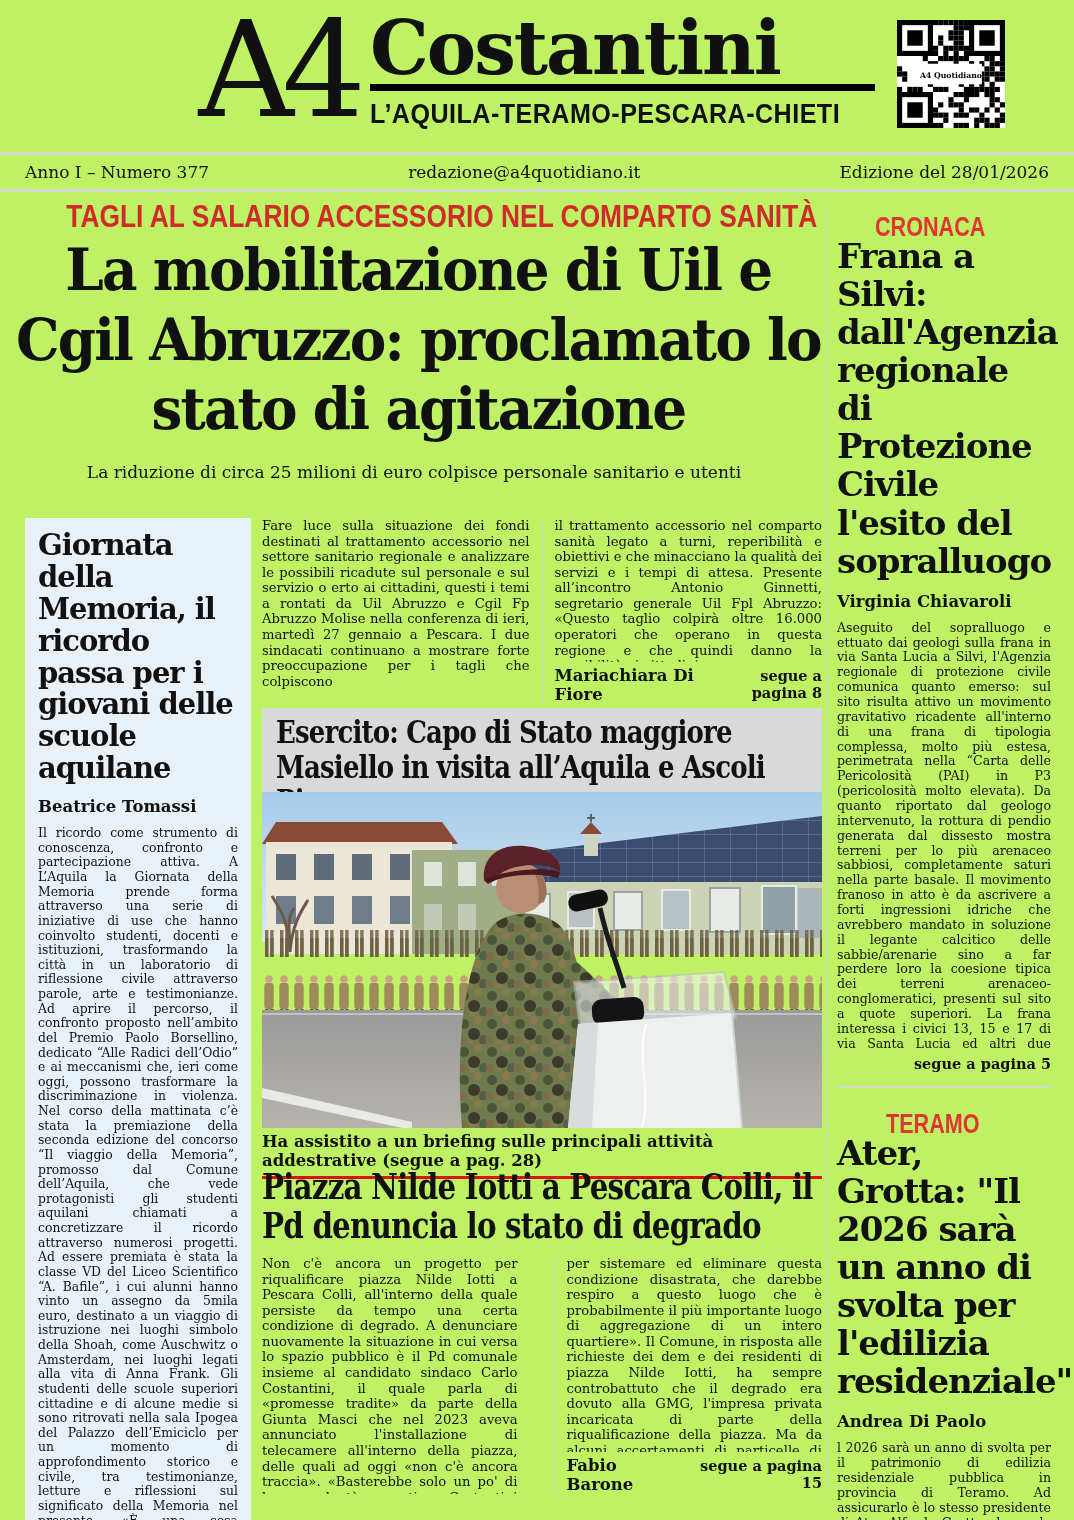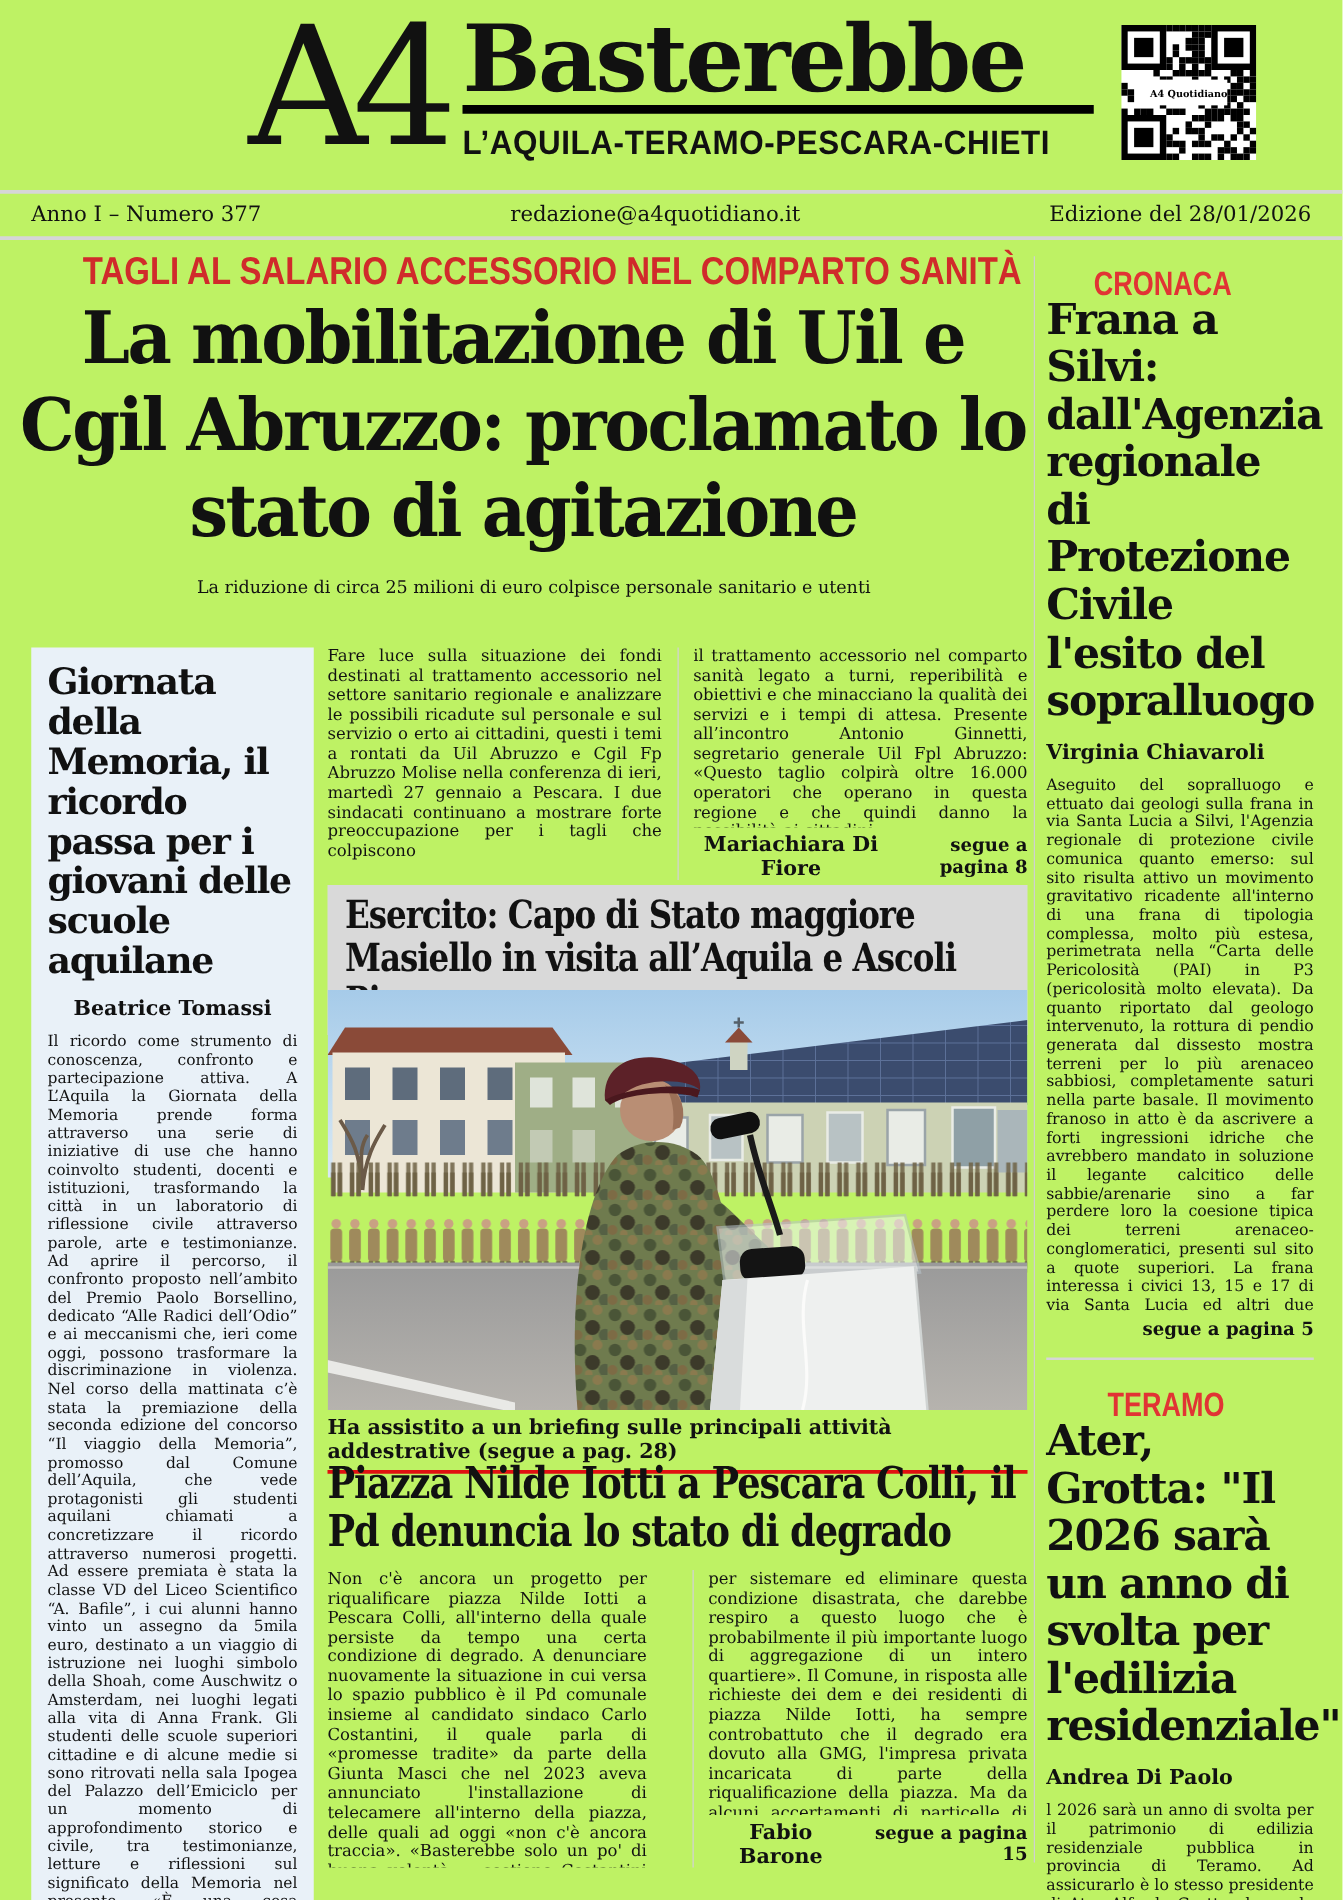--- a/index.html
+++ b/index.html
@@ -20,23 +20,23 @@
             padding:7px 25px;display:flex;justify-content:space-between;
             font-weight:400;font-size:17px;}
   
   .kicker{position:absolute;top:199px;left:0;width:812px;text-align:center;
           font-family:"Liberation Sans", sans-serif;font-weight:700;font-size:31px;
           color:var(--accent-red,#d02b2b);}
   .kicker>span{display:inline-block;transform:scaleX(.85);white-space:nowrap;}
   .headline{position:absolute;top:236px;left:12px;width:812px;text-align:center;
             font-weight:700;font-size:58px;line-height:1.2;letter-spacing:-2px;}
   .headline>span{display:inline-block;width:106%;margin-left:-3%;transform:scaleX(.945);}
-  .deck{position:absolute;top:462px;left:21px;width:812px;text-align:center;font-size:14px;}
-  
-  .byline{font-weight:700;font-size:16.5px;text-align:center;}
+  .deck{position:absolute;top:462px;left:8px;width:812px;text-align:center;font-size:17px;}
+  
+  .byline{font-weight:700;font-size:16.5px;}
   .bodytext{text-align:justify;}
   .segue{font-weight:700;font-size:14.5px;text-align:right;}
   
   .leftbox{position:absolute;left:25px;top:518px;width:226px;height:1146px;box-sizing:border-box;
            background:var(--leftbox-bg,#e9f1f8);padding:12px 13px;display:flex;flex-direction:column;}
   .leftbox .title{font-weight:700;font-size:29px;line-height:1.1;letter-spacing:-1px;}
   .leftbox .byline{margin-top:12px;}
   .leftbox .bodytext{margin-top:10px;flex:1;overflow:hidden;font-size:12.4px;line-height:1.18;}
   
   .middle{position:absolute;left:262px;top:518px;width:560px;}
@@ -74,21 +74,21 @@
   .r-hr{border:none;border-top:2px solid #d6d6d6;margin:14px 0 12px;}
 </style>
 </head>
 <body>
 
 <div class="page">
 
   <div class="masthead">
     <div class="logo-a4">A4</div>
     <div class="mast-right">
-      <div class="logo-name">Basterebbe</div>
+      <div class="logo-name">Costantini</div>
       <div class="mast-rule"></div>
       <div class="mast-sub">L’AQUILA-TERAMO-PESCARA-CHIETI</div>
     </div>
   </div>
   <div class="qr"><svg width="108" height="108" viewBox="0 0 105 105" xmlns="http://www.w3.org/2000/svg">
         <rect width="105" height="105" fill="#fff"></rect>
         <rect x="35" y="0" width="5" height="5" fill="#000"></rect>
         <rect x="40" y="0" width="5" height="5" fill="#000"></rect>
         <rect x="45" y="0" width="5" height="5" fill="#000"></rect>
         <rect x="50" y="0" width="5" height="5" fill="#000"></rect>

